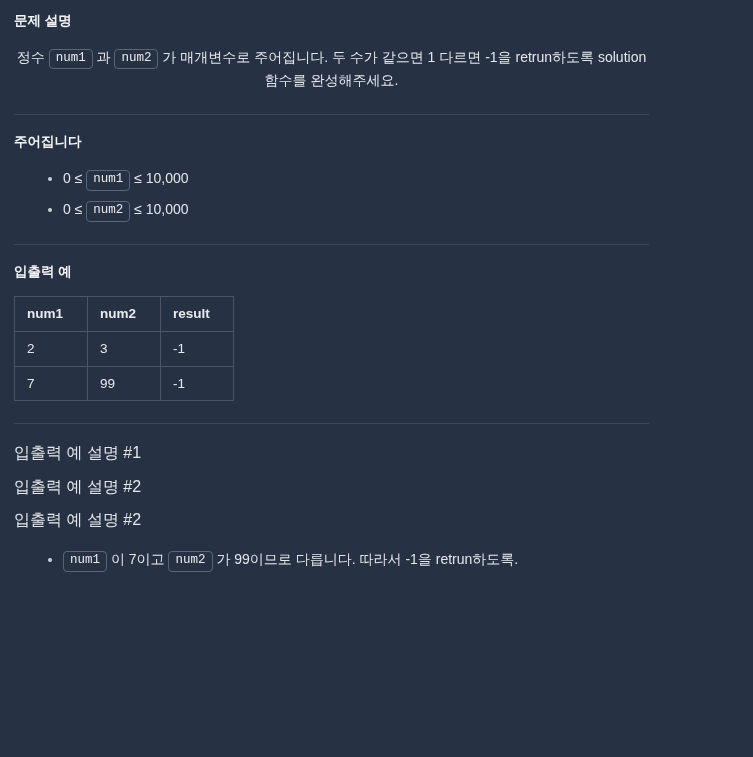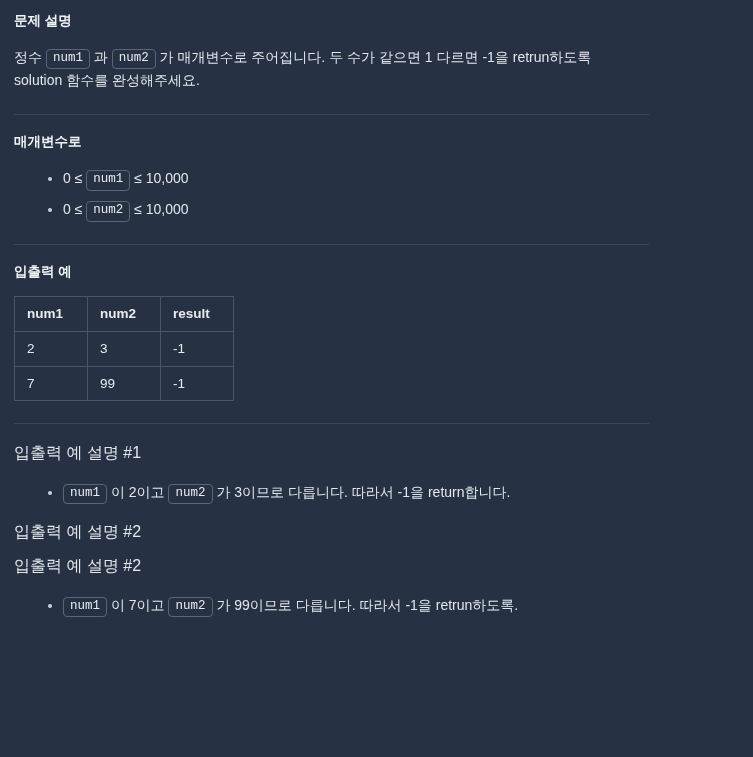--- a/index.html
+++ b/index.html
@@ -21,24 +21,25 @@
     box-sizing: border-box;
     width: 663px;
   }
   h3.section-title {
     font-size: 13.5px;
     font-weight: bold;
     margin: 0 0 14px 0;
     color: #f1f3f5;
   }
   p.para {
-    margin: 0 17px 10px 0;
+    margin: 0 0 10px 0;
     font-size: 14px;
     color: #e4e7eb;
     line-height: 1.62;
+    text-align: center;
   }
   code.inline {
     display: inline-block;
     border: 1px solid #5b6676;
     border-radius: 4px;
     padding: 1px 6px 2px 6px;
     font-family: "Liberation Mono", monospace;
     font-size: 12.5px;
     color: #e8eaed;
     background: transparent;
@@ -90,21 +91,21 @@
 </head>
 <body>
 
 <div class="page">
 
   <h3 class="section-title">문제 설명</h3>
   <p class="para"><span>정수 </span><code class="inline">num1</code><span> 과 </span><code class="inline">num2</code><span> 가 매개변수로 주어집니다. 두 수가 같으면 1 다르면 -1을 retrun하도록 solution 함수를 완성해주세요.</span></p>
 
   <hr class="divider">
 
-  <h3 class="section-title">매개변수로</h3>
+  <h3 class="section-title">주어집니다</h3>
   <ul class="bullets blockgap">
     <li><span>0 ≤ </span><code class="inline">num1</code><span> ≤ 10,000</span></li>
     <li><span>0 ≤ </span><code class="inline">num2</code><span> ≤ 10,000</span></li>
   </ul>
 
   <hr class="divider">
 
   <h3 class="section-title">입출력 예</h3>
   <table class="io-table">
     <thead>
@@ -126,23 +127,20 @@
         <td>-1</td>
       </tr>
     </tbody>
   </table>
 
   <hr class="divider">
 
 
   <div class="explain-block">
     <div class="subhead">입출력 예 설명 #1</div>
-    <ul class="bullets">
-      <li><code class="inline">num1</code><span> 이 2이고 </span><code class="inline">num2</code><span> 가 3이므로 다릅니다. 따라서 -1을 return합니다.</span></li>
-    </ul>
   </div>
 
   <div class="explain-block">
     <div class="subhead">입출력 예 설명 #2</div>
   </div>
 
   <div class="explain-block">
     <div class="subhead">입출력 예 설명 #2</div>
     <ul class="bullets">
       <li><code class="inline">num1</code><span> 이 7이고 </span><code class="inline">num2</code><span> 가 99이므로 다릅니다. 따라서 -1을 retrun하도록.</span></li>

